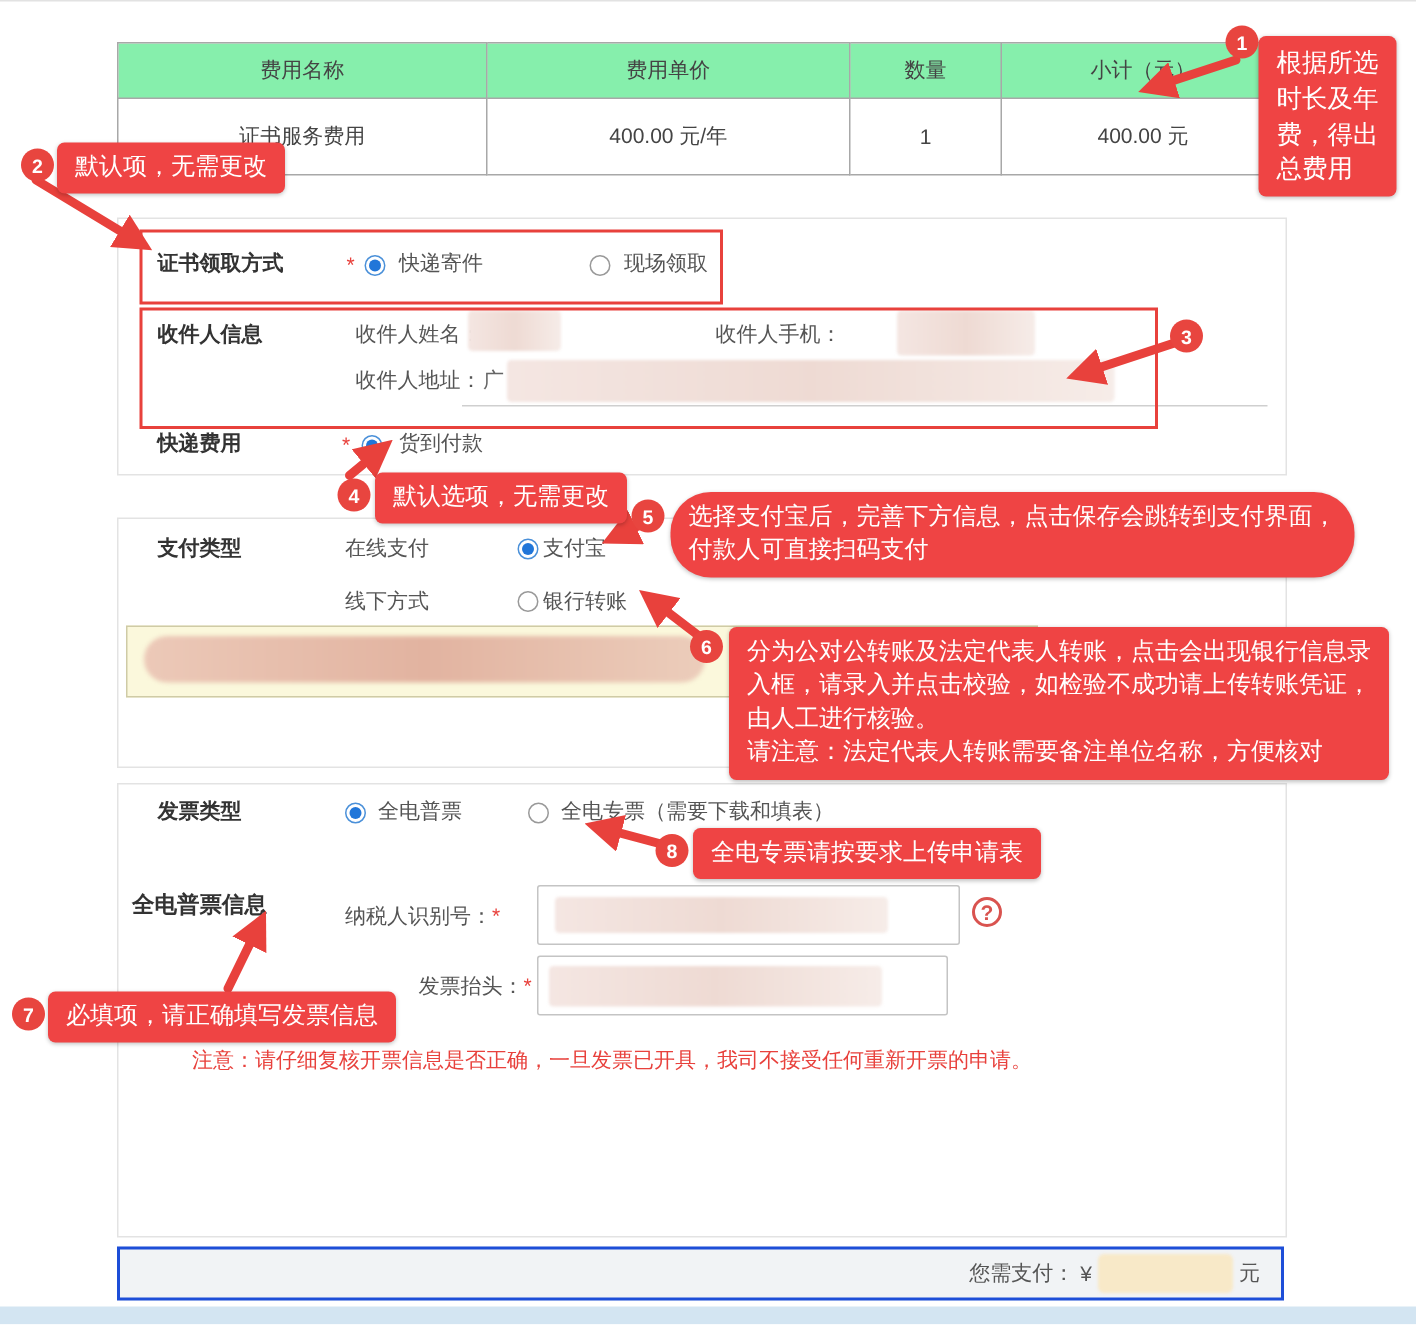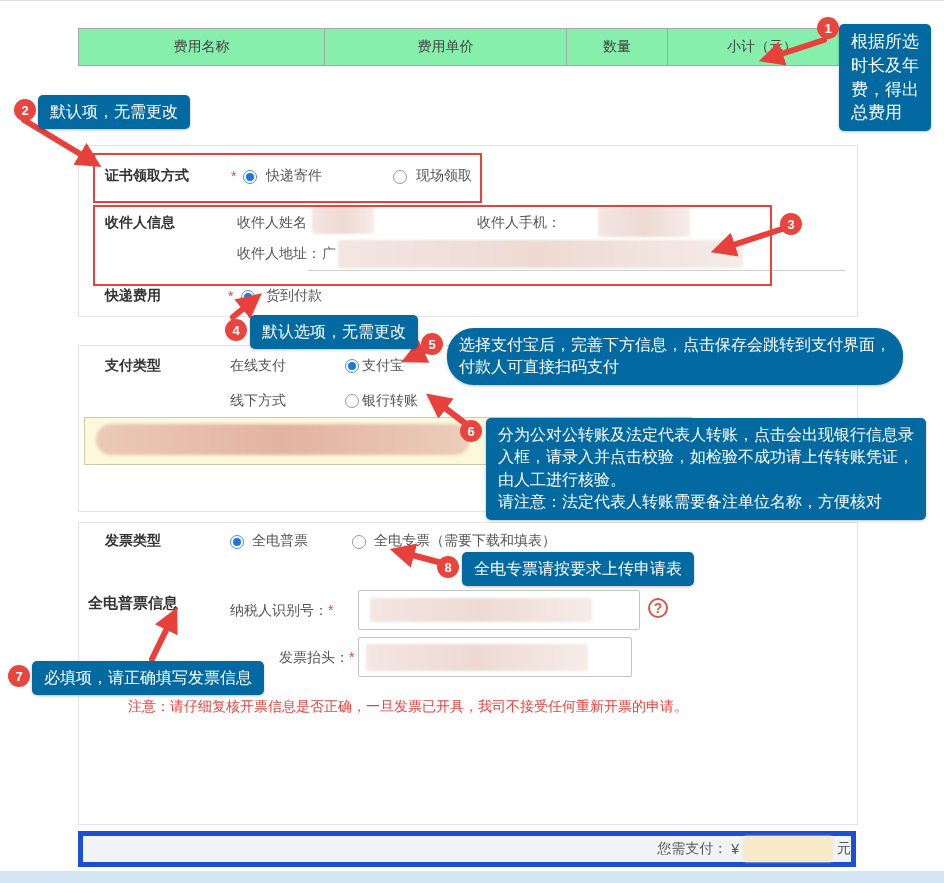--- a/index.html
+++ b/index.html
@@ -29,31 +29,31 @@
   
   .blur{position:absolute;border-radius:3px;background:linear-gradient(90deg,#f4e6e2,#eedad3,#f6ece8);filter:blur(1px);z-index:1;}
   .blur.pink{background:linear-gradient(90deg,#ecc9b8,#e2b3a0,#eccdbb);border-radius:16px;filter:blur(1.5px);}
   .blur.tan{background:#f8e9c8;border-radius:4px;filter:blur(1px);}
 
   .input-box{position:absolute;background:#fff;border:1px solid #c4c4c4;border-radius:2px;box-sizing:border-box;}
 
   
   .badge{position:absolute;width:22px;height:22px;border-radius:50%;background:#e8453f;color:#fff;
          display:flex;align-items:center;justify-content:center;font-size:13px;font-weight:bold;z-index:6;}
-  .tip{position:absolute;background:#0369a1;color:#fff;border-radius:5px;padding:6px 12px;
+  .tip{position:absolute;background:#ef4444;color:#fff;border-radius:5px;padding:6px 12px;
        font-size:16px;line-height:1.4;white-space:pre-line;z-index:5;box-shadow:0 1px 3px rgba(0,0,0,.25);}
 
   .yellow-box{position:absolute;background:#fbf8dc;border:1px solid #cfcba6;z-index:0;}
   .underline{position:absolute;height:1px;background:#cfcfcf;}
 
   .help-circle{position:absolute;width:20px;height:20px;border-radius:50%;border:2px solid #d9534f;color:#d9534f;
                display:flex;align-items:center;justify-content:center;font-weight:bold;font-size:14px;box-sizing:border-box;z-index:2;}
 
-  .footer-bar{position:absolute;left:78px;top:831px;width:778px;height:36px;background:#f1f3f5;border:5px solid #1d4ed8;
-              box-sizing:border-box;display:flex;align-items:center;justify-content:flex-end;gap:4px;color:#555;}
+  .footer-bar{position:absolute;left:78px;top:831px;width:778px;height:36px;background:#f1f3f5;border:2px solid #1d4ed8;
+              box-sizing:border-box;display:flex;align-items:center;justify-content:flex-end;gap:4px;padding-right:14px;color:#555;}
   .strip{position:absolute;left:0;top:871px;width:944px;height:12px;background:#d3e5f2;}
 
   svg.arrows{position:absolute;left:0;top:0;z-index:4;pointer-events:none;}
 </style>
 </head>
 <body>
 
 <div id="canvas">
 
   <div class="abs top-rule"></div>
@@ -64,20 +64,26 @@
         <col style="width:242px">
         <col style="width:101px">
         <col style="width:189px">
       </colgroup>
     <tbody>
         <tr>
       <th>费用名称</th>
       <th>费用单价</th>
       <th>数量</th>
       <th>小计（元）</th>
+    </tr>
+    <tr>
+      <td>证书服务费用</td>
+      <td>400.00 元/年</td>
+      <td>1</td>
+      <td>400.00 元</td>
     </tr>
   </tbody>
     </table>
 
   <div class="panel" style="left:78px;top:145px;width:778px;height:170px;"></div>
   <div class="hl-rect" style="left:93px;top:153px;width:385px;height:46px;"></div>
 
   <span class="abs lbl" style="left:105px;top:167px;">证书领取方式</span>
   <span class="abs red" style="left:231px;top:168px;">*</span>
   <span class="radio sel" style="left:243px;top:170px;"></span>

